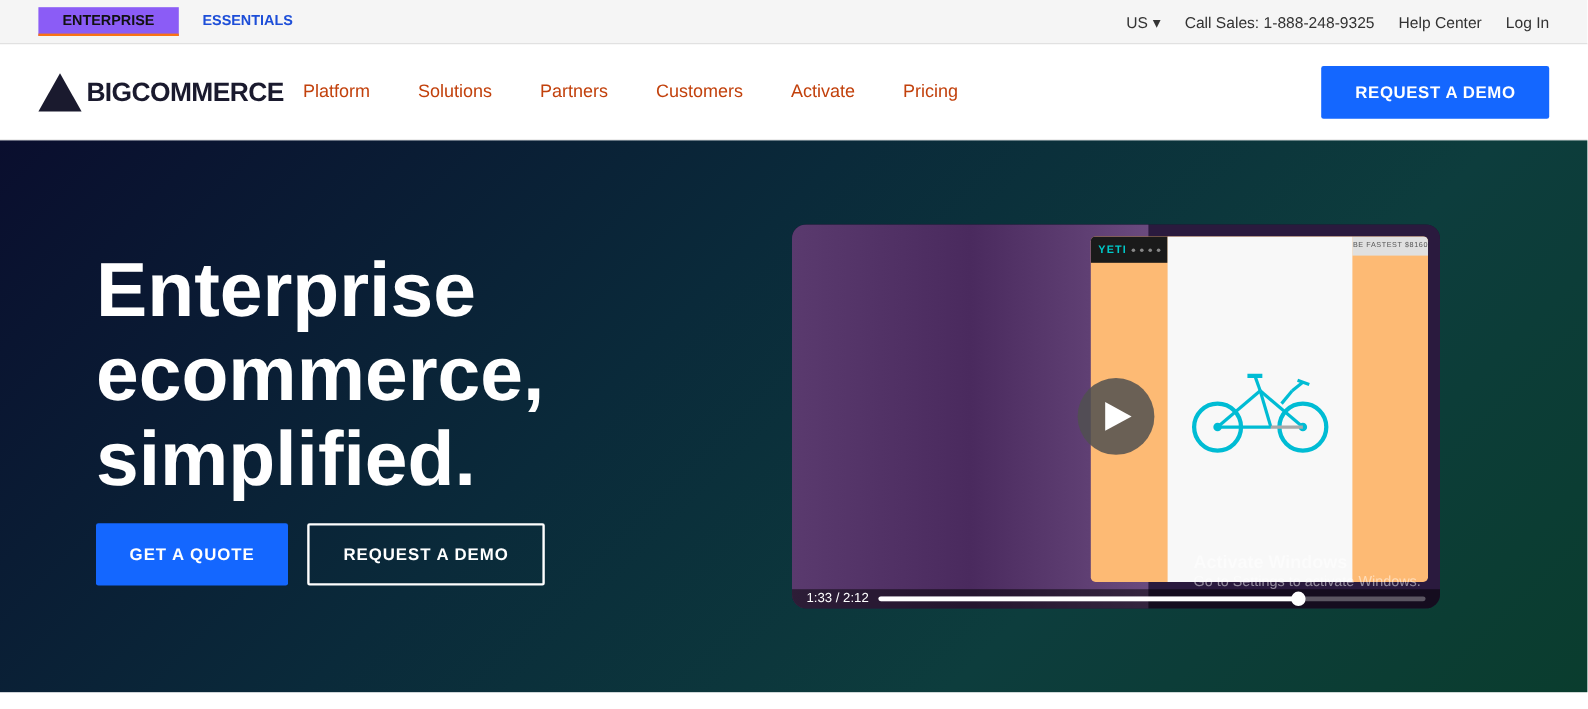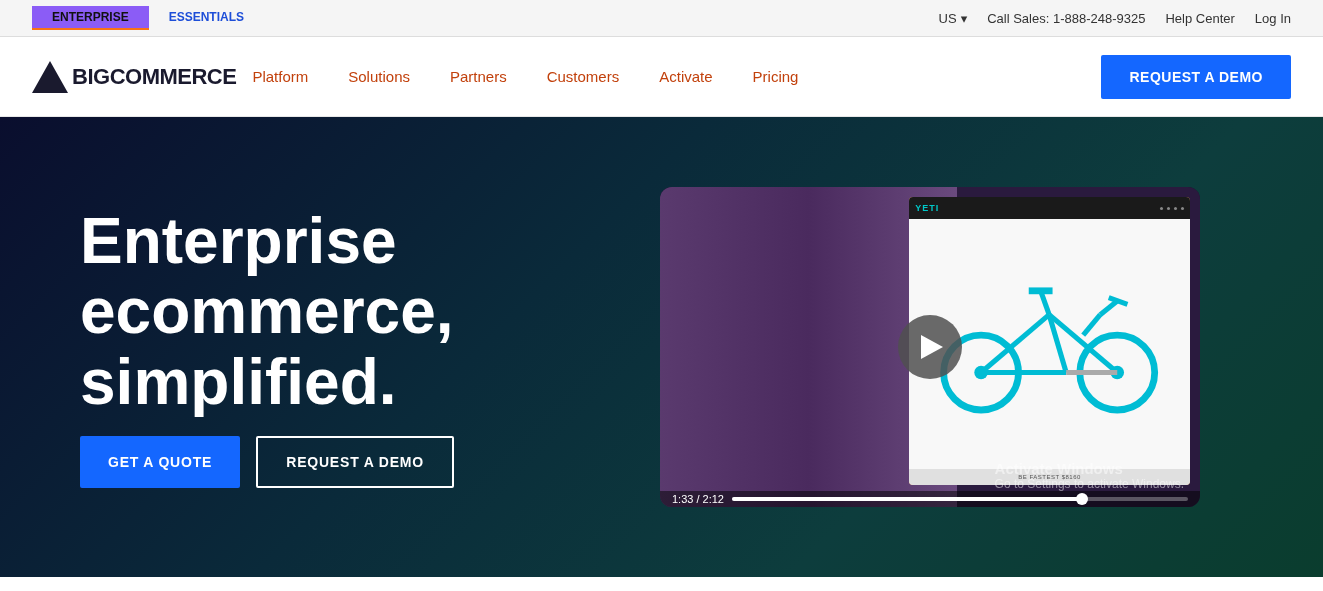--- a/index.html
+++ b/index.html
@@ -178,21 +178,21 @@
       position: absolute;
       right: 0;
       top: 0;
       width: 52%;
       height: 90%;
       background: #fdba74;
       margin: 10px 10px 0 0;
       border-radius: 4px;
       overflow: hidden;
       display: flex;
-      flex-direction: column;
+      flex-direction: row;
     }
     .yeti-header {
       background: #1a1a1a;
       height: 22px;
       display: flex;
       align-items: center;
       padding: 0 6px;
       gap: 4px;
     }
     .yeti-logo {

